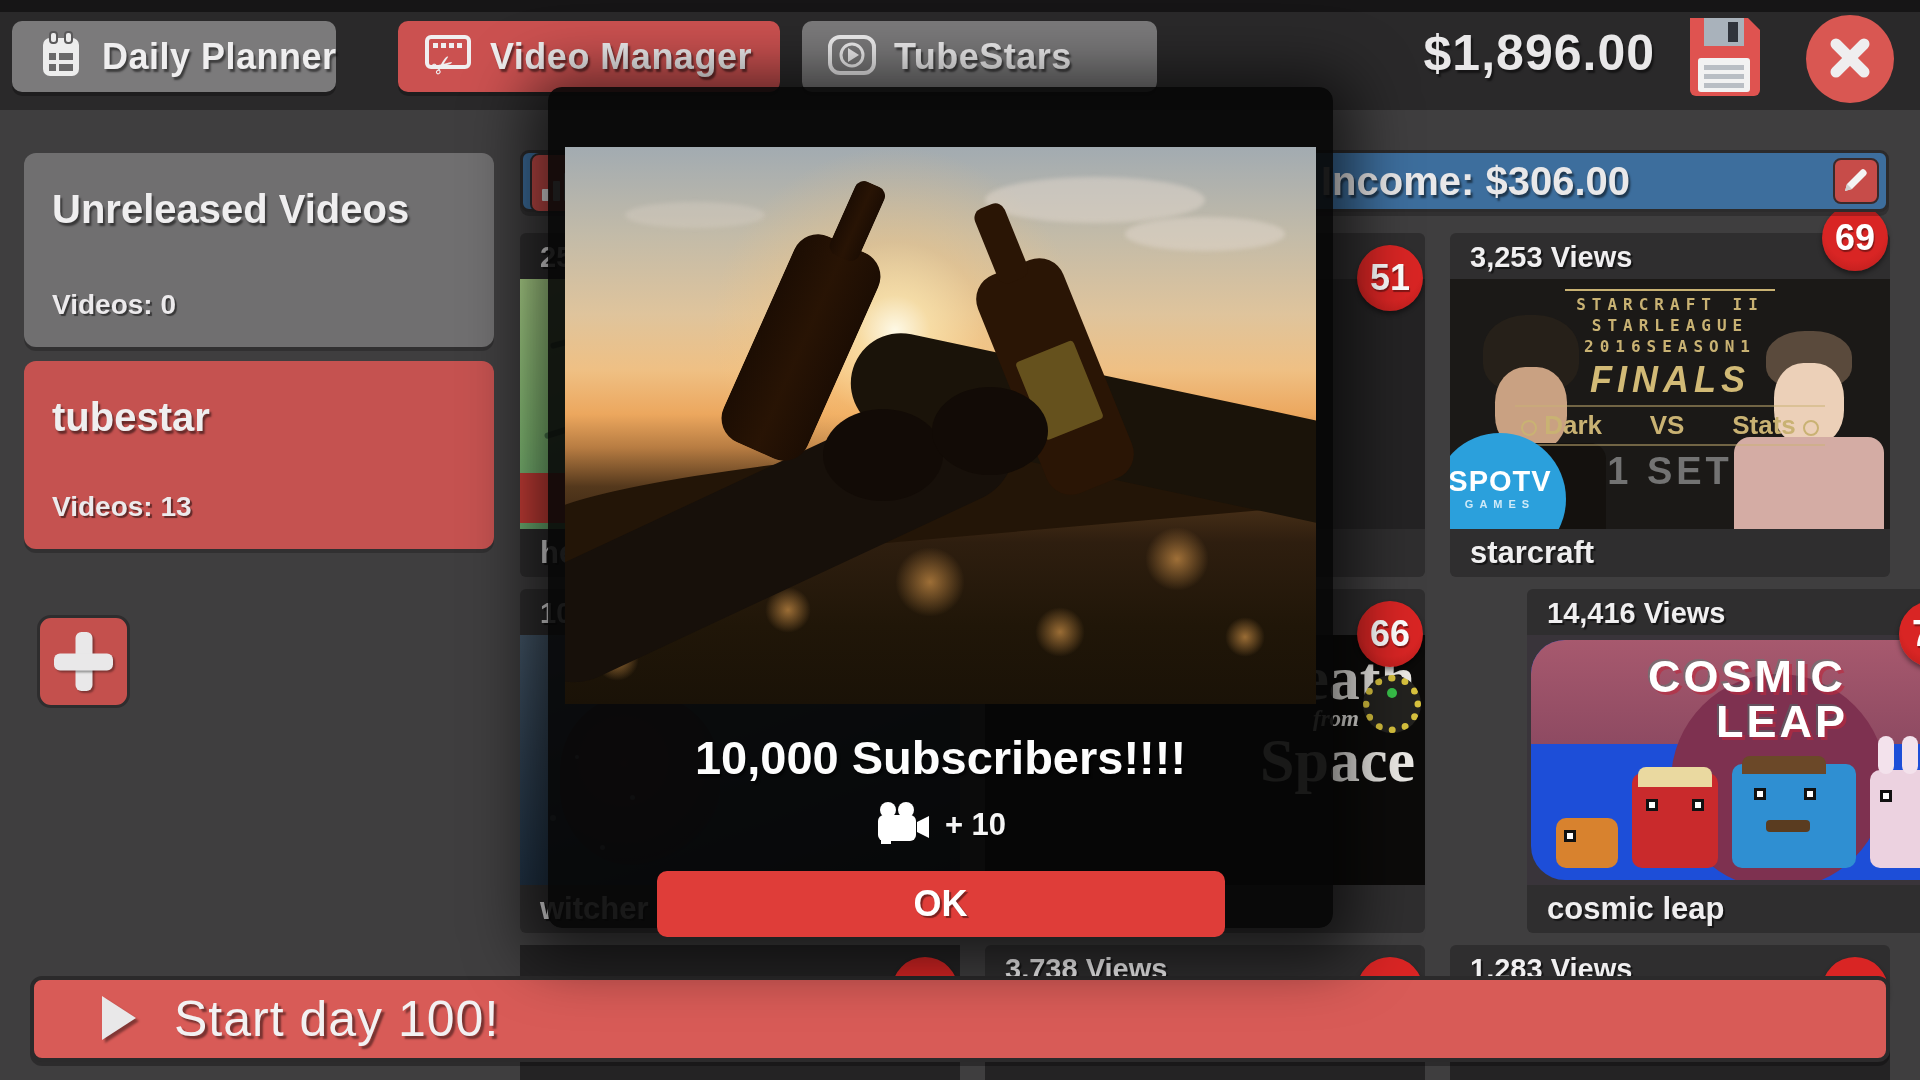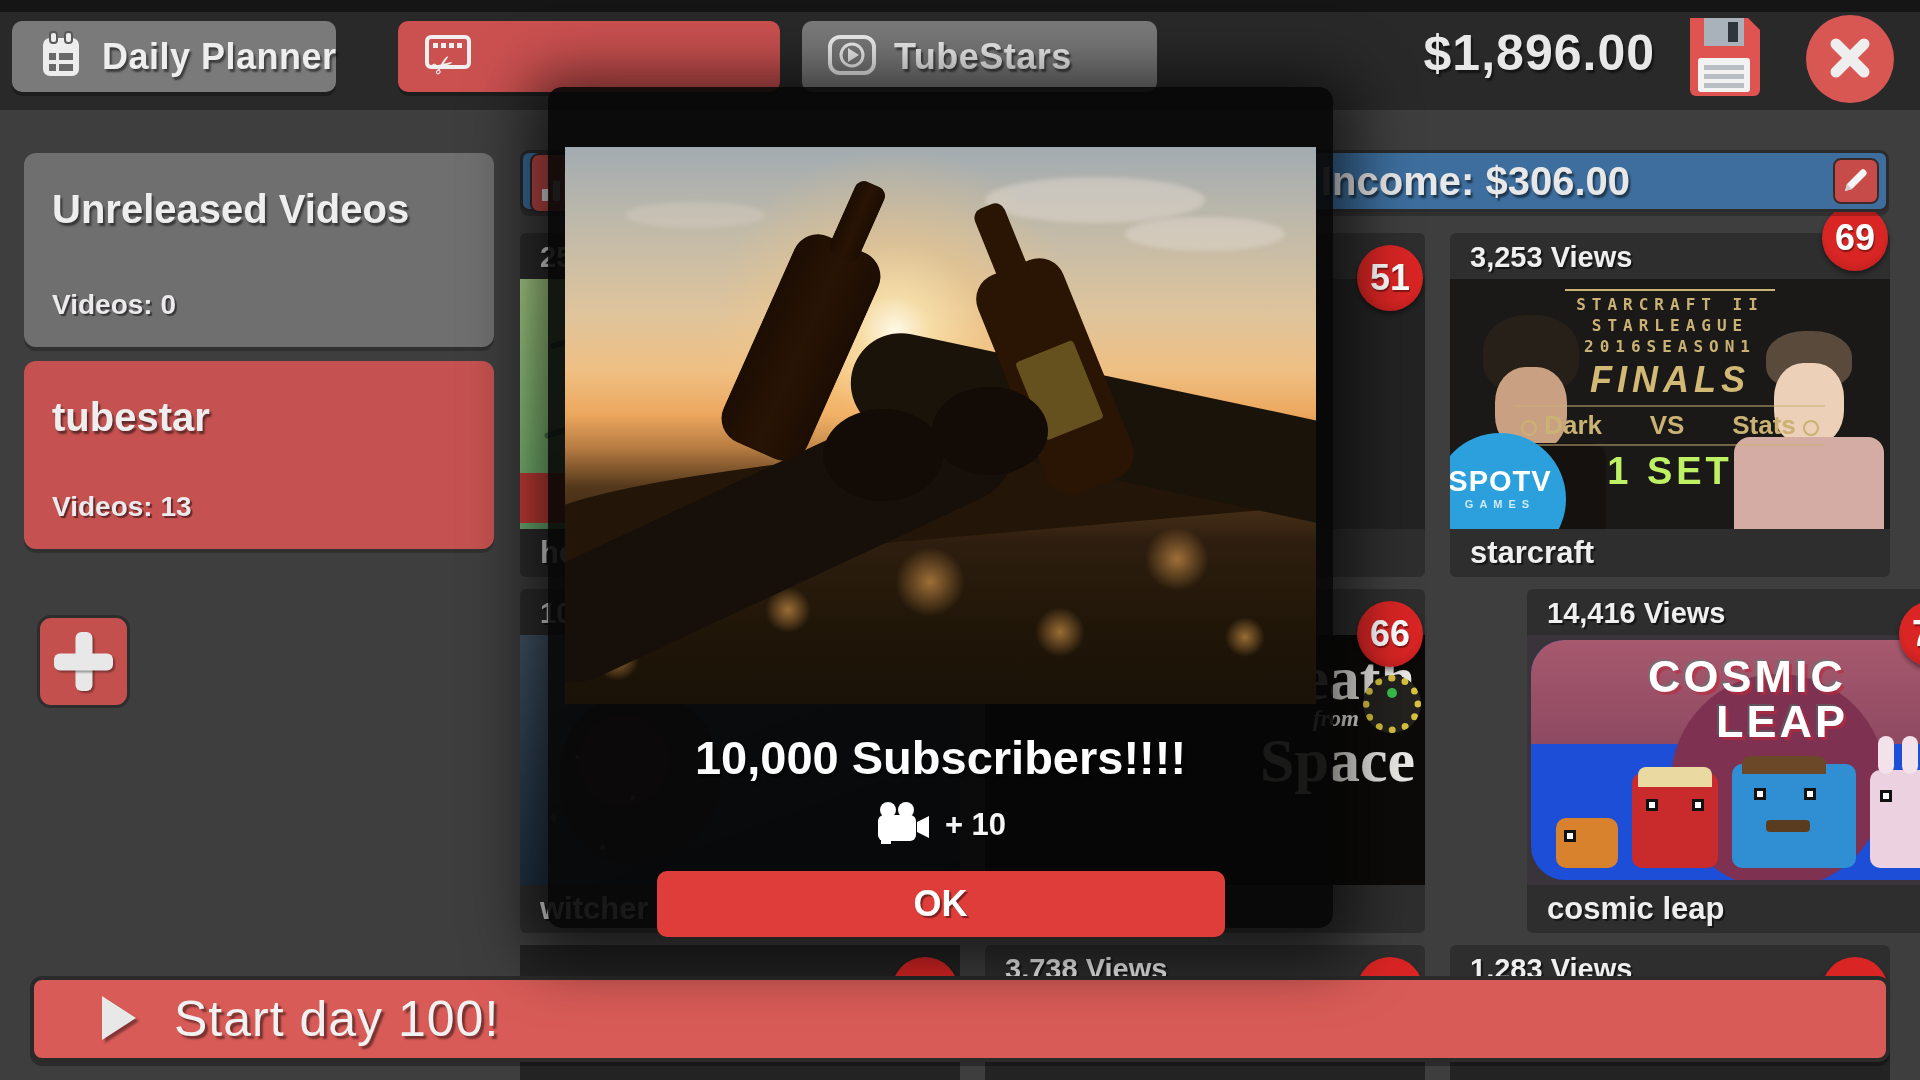--- a/index.html
+++ b/index.html
@@ -71,21 +71,21 @@
   .sc-face { margin:-26px auto 0; border-radius:42%; }
   .sc-body { margin:-8px auto 0; border-radius:16px 16px 0 0; }
   .sc-text { position:absolute; left:50%; top:10px; transform:translateX(-50%); text-align:center; color:#c9b273; width:320px; }
   .sc-rule { border-top:2px solid #c9b273; width:210px; margin:0 auto 3px; }
   .sc-small { font-family:"DejaVu Sans Mono",monospace; font-size:16px; letter-spacing:6px; line-height:21px; white-space:nowrap; }
   .sc-finals { font-size:36px; font-style:italic; letter-spacing:5px; margin-top:2px; color:#d2ba76; }
   .sc-vs { display:flex; justify-content:space-between; width:310px; margin:4px auto 0;
     border-top:2px solid rgba(201,178,115,.5); border-bottom:2px solid rgba(201,178,115,.5);
     font-size:26px; padding:3px 6px; }
   .sc-dot { display:inline-block; width:16px; height:16px; border:2px solid #c9b273; border-radius:50%; vertical-align:-2px; }
-  .sc-set { font-size:38px; letter-spacing:4px; margin-top:4px; color:#bef264; }
+  .sc-set { font-size:38px; letter-spacing:4px; margin-top:4px; color:#737373; }
   .spotv { position:absolute; left:-16px; bottom:-36px; width:132px; height:132px; border-radius:50%;
     background:#2ba0dc; text-align:center; color:#fff; padding-top:32px; }
   .spotv-main { font-size:29px; letter-spacing:1px; }
   .spotv-sub { font-size:11px; letter-spacing:6px; color:#cfeaf8; }
   .th-death { background:#0c0b0a; font-family:"Liberation Serif",serif; color:#eceae6; text-align:right; padding:14px 10px 0 0; }
   .death-l1 { font-size:62px; line-height:58px; }
   .death-l2 { font-size:23px; font-style:italic; line-height:24px; padding-right:56px; }
   .death-l3 { font-size:62px; line-height:58px; }
   .sun-icon { position:absolute; right:4px; top:40px; width:58px; height:58px; border:7px dotted #d8c23e;
     border-radius:50%; background:#23221f; }
@@ -169,20 +169,21 @@
       <span>
         <svg width="48" height="48" viewBox="0 0 48 48">
           <rect x="3" y="6" width="42" height="30" rx="4" fill="none" stroke="#f0eff0" stroke-width="4"></rect>
           <rect x="9" y="12" width="5" height="5" fill="#f0eff0"></rect>
           <rect x="17" y="12" width="5" height="5" fill="#f0eff0"></rect>
           <rect x="25" y="12" width="5" height="5" fill="#f0eff0"></rect>
           <rect x="33" y="12" width="5" height="5" fill="#f0eff0"></rect>
           <text x="8" y="46" font-size="26" fill="#f0eff0" transform="rotate(-35 14 36)">✂</text>
         </svg>
       </span>
+      <span class="tab-label">Video Manager</span>
     </button>
     <button class="tab" style="left:802px;width:355px;">
       <span>
         <svg width="48" height="40" viewBox="0 0 48 40">
           <rect x="2" y="2" width="44" height="36" rx="10" fill="none" stroke="#efeeef" stroke-width="4"></rect>
           <circle cx="24" cy="20" r="11" fill="none" stroke="#efeeef" stroke-width="3"></circle>
           <polygon points="20,13 31,20 20,27" fill="#efeeef"></polygon>
         </svg>
       </span>
       <span class="tab-label">TubeStars</span>

